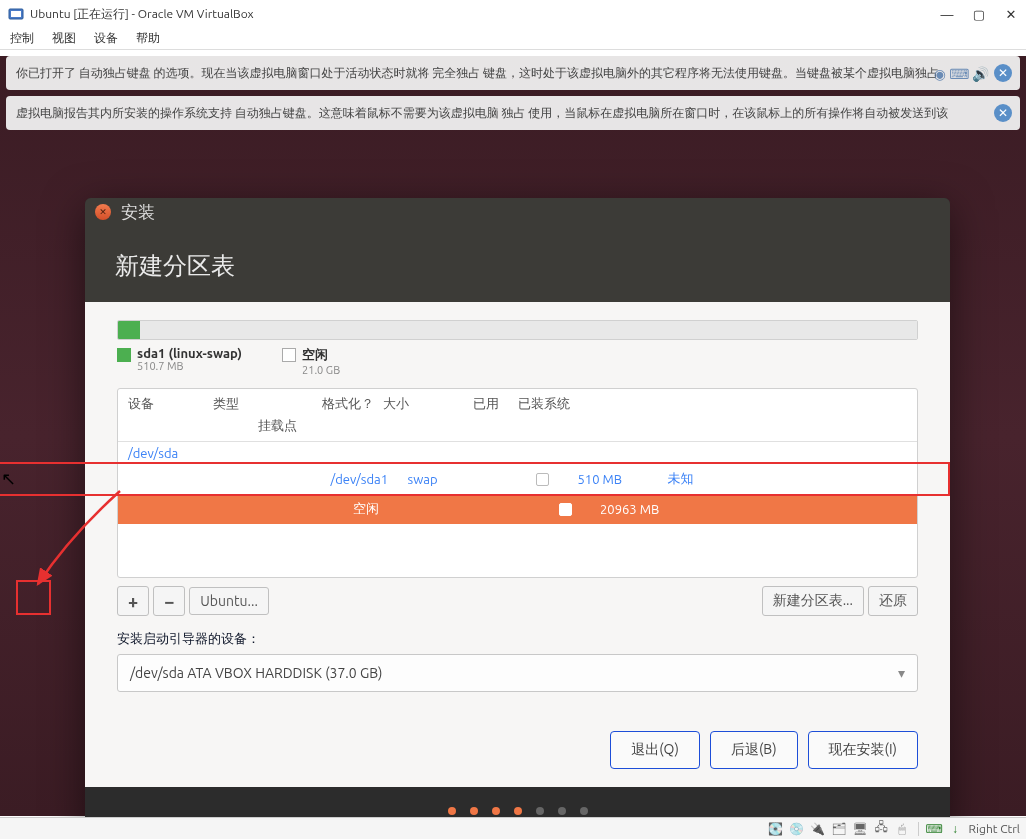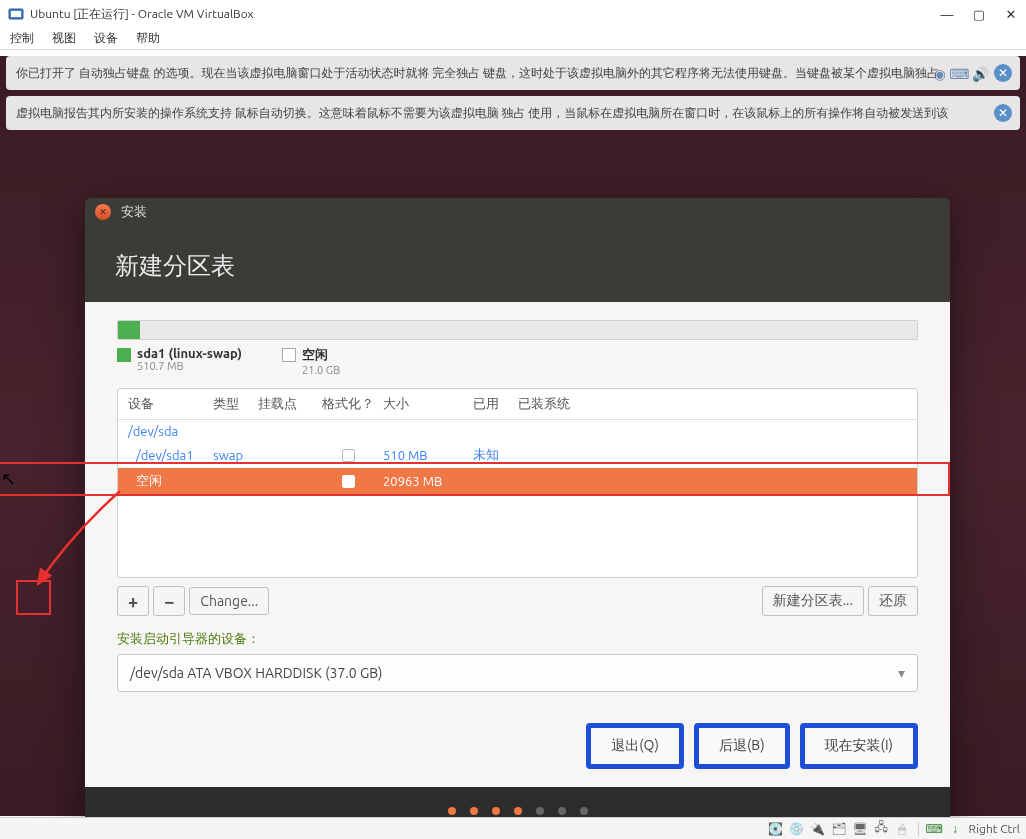--- a/index.html
+++ b/index.html
@@ -14,21 +14,21 @@
     .vbox-menubar { height: 22px; display: flex; align-items: center; padding: 0 10px; gap: 18px; font-size: 12px; color: #333; border-bottom: 1px solid #ddd; }
     
     .vm-viewport { position: relative; width: 1026px; height: 760px; background: linear-gradient(to bottom, #3b1c24 0%, #48232d 50%, #3b1c24 100%); }
     
     .notification { position: relative; margin: 6px 6px; padding: 8px 56px 8px 10px; background: rgba(240,240,240,0.95); border-radius: 4px; font-size: 12px; color: #444; line-height: 1.5; }
     .notification .close-btn { position: absolute; right: 8px; top: 8px; width: 18px; height: 18px; border-radius: 50%; background: #5a8fc8; color: #fff; display: flex; align-items: center; justify-content: center; font-size: 12px; }
     .notification .right-icons { position: absolute; right: 30px; top: 8px; color: #6a8bb5; font-size: 14px; }
     
     .installer-window { position: absolute; left: 85px; top: 142px; width: 865px; height: 635px; background: #2c2c2c; border-radius: 6px; box-shadow: 0 10px 40px rgba(0,0,0,0.5); display: flex; flex-direction: column; overflow: hidden; }
     
-    .installer-titlebar { height: 28px; background: #3c3b37; display: flex; align-items: center; padding: 0 10px; color: #ddd; font-size: 13px; }
+    .installer-titlebar { height: 28px; background: #3c3b37; display: flex; align-items: center; padding: 0 10px; color: #ddd; font-size: 17px; }
     .window-close { width: 16px; height: 16px; border-radius: 50%; background: linear-gradient(to bottom, #f27b4e, #d34f29); margin-right: 10px; display: flex; align-items: center; justify-content: center; }
     .window-close::before { content: "✕"; font-size: 9px; color: #4a1e0e; }
     
     .installer-header { padding: 24px 30px 20px; background: #3c3b37; color: #eaeaea; font-size: 24px; font-weight: 300; }
     
     .installer-body { flex: 1; background: #f7f6f5; padding: 18px 32px; display: flex; flex-direction: column; }
     
     .disk-bar { height: 20px; border: 1px solid #d0d0d0; border-radius: 2px; display: flex; overflow: hidden; margin-bottom: 6px; }
     .disk-bar .seg-swap { width: 22px; background: #4caf50; }
     .disk-bar .seg-free { flex: 1; background: #e8e8e8; }
@@ -39,48 +39,48 @@
     .sq-swap { background: #4caf50; }
     .sq-free { background: #fff; border: 1px solid #aaa; }
     .legend-text { font-size: 13px; color: #333; }
     .legend-text .name { font-weight: bold; }
     .legend-text .size { font-size: 11px; color: #888; }
     
     .partition-table { border: 1px solid #d0d0d0; border-radius: 3px; background: #fff; height: 190px; }
     .pt-header { display: flex; padding: 6px 10px; font-size: 13px; color: #555; border-bottom: 1px solid #e0e0e0; }
     .col-device { width: 85px; }
     .col-type { width: 45px; }
-    .col-mount { width: 55px; }
+    .col-mount { width: 55px; margin-top: 22px; }
     .col-format { width: 70px; display: flex; justify-content: center; }
     .col-size { width: 90px; }
     .col-used { width: 45px; }
     .col-system { flex: 1; }
     
     .pt-row { display: flex; padding: 4px 10px; font-size: 13px; color: #3b82f6; align-items: center; }
-    .pt-row.indent { padding-left: 18px; }
+    .pt-row.indent { padding-left: 18px; justify-content: center; }
     .pt-row.indent .col-device { width: 77px; }
     .pt-row.selected { background: #f07746; color: #fff; }
     .pt-row .checkbox { width: 13px; height: 13px; border: 1px solid #bbb; border-radius: 2px; background: #fff; }
     .pt-row.selected .checkbox { border-color: #fff; }
     
     .annotation-box { position: absolute; border: 2px solid #e73030; pointer-events: none; }
     .annotation-arrow { position: absolute; pointer-events: none; }
     .cursor-arrow { position: absolute; font-size: 18px; color: #000; pointer-events: none; }
     
     .table-actions { display: flex; margin-top: 8px; gap: 4px; align-items: center; }
     .tbtn { padding: 5px 10px; background: #f5f5f5; border: 1px solid #c0c0c0; border-radius: 3px; font-size: 14px; color: #555; }
     .tbtn.icon { padding: 4px 10px; font-size: 18px; font-weight: bold; }
     .table-actions .spacer { flex: 1; }
     
-    .bootloader-label { margin-top: 14px; font-size: 13px; color: #4d7c0f; }
+    .bootloader-label { margin-top: 14px; font-size: 13px; color: #0f172a; }
     .bootloader-select { margin-top: 6px; padding: 10px 12px; background: #fdfdfd; border: 1px solid #c8c8c8; border-radius: 3px; font-size: 14px; color: #444; display: flex; align-items: center; }
     .bootloader-select .chev { margin-left: auto; color: #888; }
     
     .nav-buttons { display: flex; justify-content: flex-end; gap: 10px; margin-top: auto; padding-top: 20px; }
-    .nav-btn { padding: 9px 20px; background: #fafafa; border: 5px solid #1d4ed8; border-radius: 4px; font-size: 14px; color: #444; }
+    .nav-btn { padding: 9px 20px; background: #fafafa; border: 1px solid #1d4ed8; border-radius: 4px; font-size: 14px; color: #444; }
     
     .step-dots { display: flex; justify-content: center; gap: 14px; padding: 20px 0 18px; background: #2c2c2c; }
     .step-dots .dot { width: 8px; height: 8px; border-radius: 50%; background: #666; }
     .step-dots .dot.active { background: #f07746; }
     
     .statusbar { position: absolute; bottom: 0; left: 0; right: 0; height: 22px; background: #f5f5f5; border-top: 1px solid #ccc; display: flex; align-items: center; justify-content: flex-end; padding: 0 6px; gap: 6px; font-size: 12px; color: #555; }
     .statusbar .st-icon { width: 15px; height: 15px; display: inline-flex; align-items: center; justify-content: center; color: #666; }
     .statusbar .divider { width: 1px; height: 14px; background: #ccc; margin: 0 2px; }
     .statusbar .key-icon { color: #2a7e2a; }
   </style>
@@ -108,21 +108,21 @@
 </div>
 
 <div class="vm-viewport">
 
   <div class="notification">
     <span>你已打开了 自动独占键盘 的选项。现在当该虚拟电脑窗口处于活动状态时就将 完全独占 键盘，这时处于该虚拟电脑外的其它程序将无法使用键盘。当键盘被某个虚拟电脑独占</span>
     <span class="right-icons">◉ ⌨ 🔊</span>
     <span class="close-btn">✕</span>
   </div>
   <div class="notification">
-    <span>虚拟电脑报告其内所安装的操作系统支持 鼠标自动切换。这意味着鼠标不需要为该虚拟电脑 独占 使用，当鼠标在虚拟电脑所在窗口时，在该鼠标上的所有操作将自动被发送到该</span>
+    <span>虚拟电脑报告其内所安装的操作系统支持 自动独占键盘。这意味着鼠标不需要为该虚拟电脑 独占 使用，当鼠标在虚拟电脑所在窗口时，在该鼠标上的所有操作将自动被发送到该</span>
     <span class="close-btn">✕</span>
   </div>
 
   <div class="installer-window">
     <div class="installer-titlebar">
       <span class="window-close"></span>
       <span>安装</span>
     </div>
     <div class="installer-header">新建分区表</div>
 
@@ -180,21 +180,21 @@
           <div class="col-format">
               <div class="checkbox"></div>
             </div>
           <div class="col-size">20963 MB</div>
         </div>
       </div>
 
       <div class="table-actions">
         <div class="tbtn icon">+</div>
         <div class="tbtn icon">−</div>
-        <div class="tbtn">Change...</div>
+        <div class="tbtn">Ubuntu...</div>
         <div class="spacer"></div>
         <div class="tbtn">新建分区表...</div>
         <div class="tbtn">还原</div>
       </div>
 
       <div class="bootloader-label">安装启动引导器的设备：</div>
       <div class="bootloader-select">
         <span>/dev/sda  ATA VBOX HARDDISK (37.0 GB)</span>
         <span class="chev">▾</span>
       </div>

